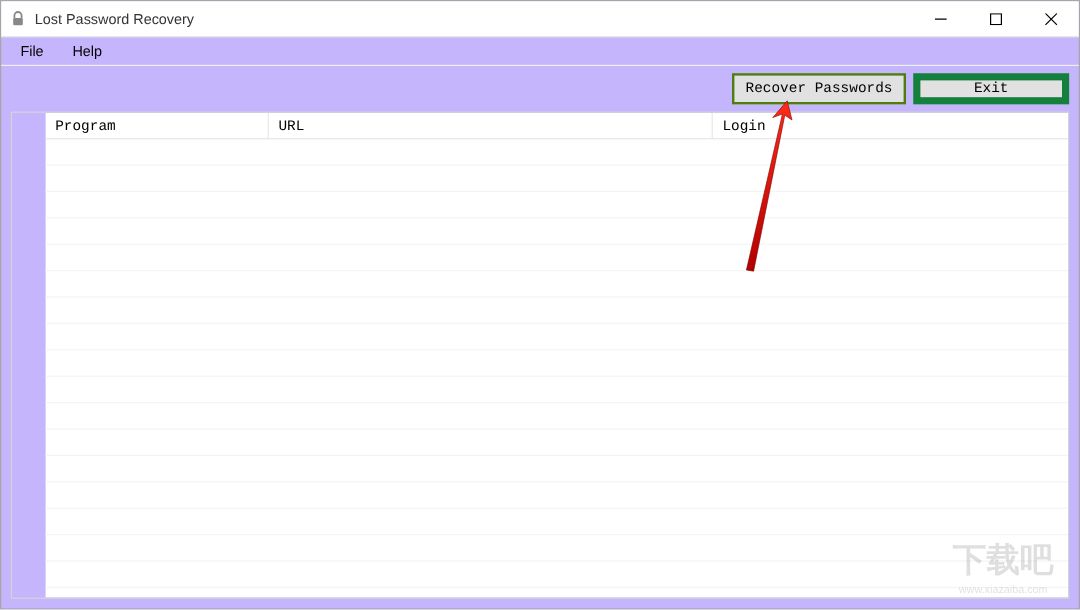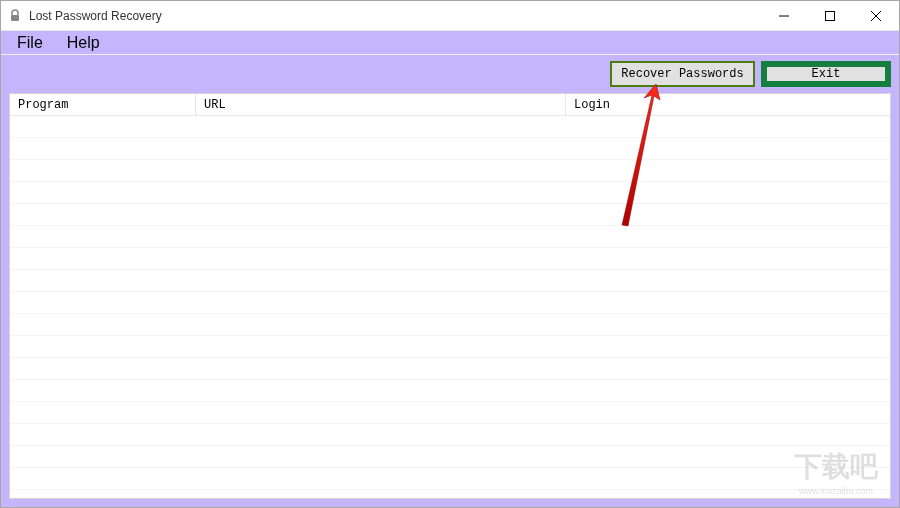--- a/index.html
+++ b/index.html
@@ -54,21 +54,21 @@
 
     .menubar {
       height: 24px;
       display: flex;
       align-items: center;
       padding: 0 4px;
       border-bottom: 1px solid #f0f0f0;
     }
     .menu-item {
       padding: 4px 12px;
-      font-size: 16px;
+      font-size: 12px;
       color: #000;
       cursor: default;
     }
 
     .toolbar {
       height: 38px;
       display: flex;
       align-items: center;
       justify-content: flex-end;
       padding: 4px 8px 4px 4px;
@@ -93,20 +93,21 @@
       min-width: 145px;
     }
 
     .table-wrap {
       flex: 1;
       margin: 0 8px 8px 8px;
       border: 1px solid #d4d4d4;
       overflow: hidden;
       display: flex;
       flex-direction: column;
+      padding-left: 28px;
     }
     .thead {
       display: flex;
       height: 22px;
       background: #fff;
       border-bottom: 1px solid #e8e8e8;
     }
     .th {
       font-family: "Courier New", monospace;
       font-size: 12px;

